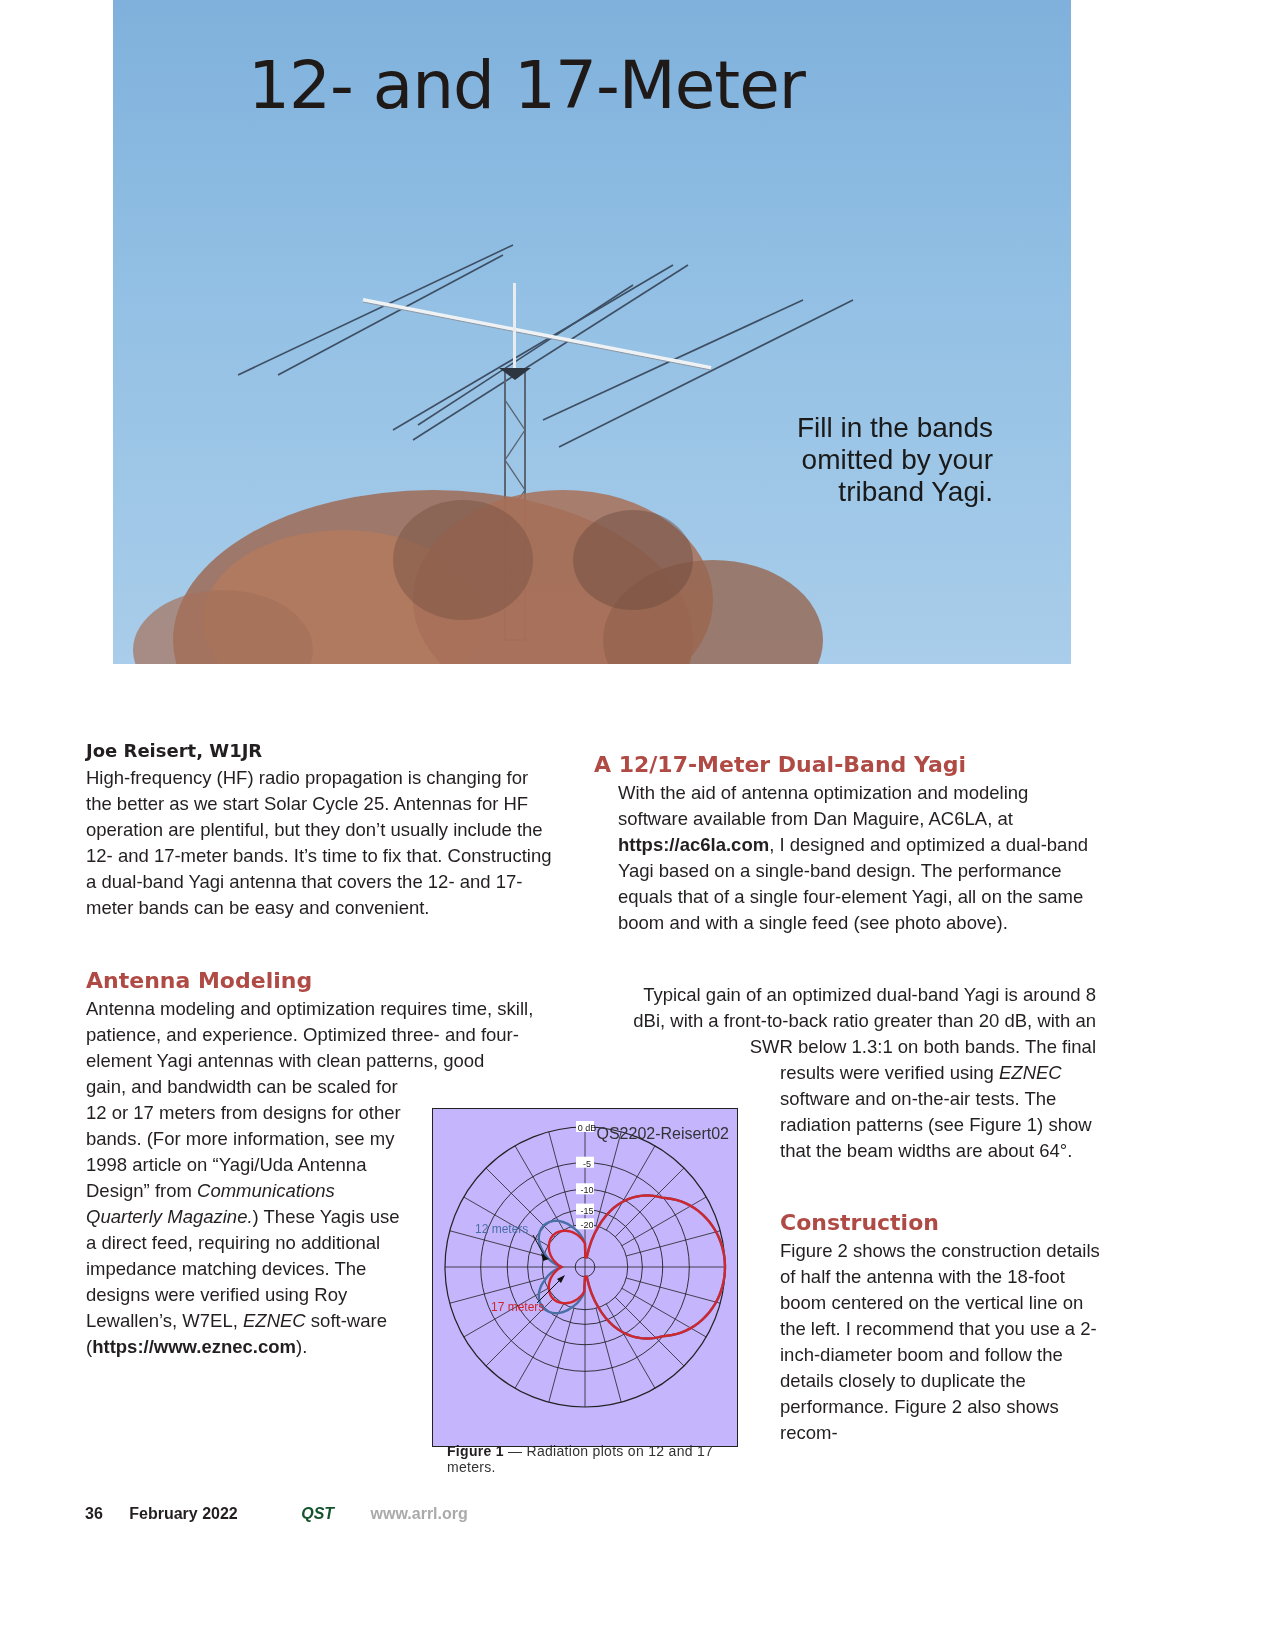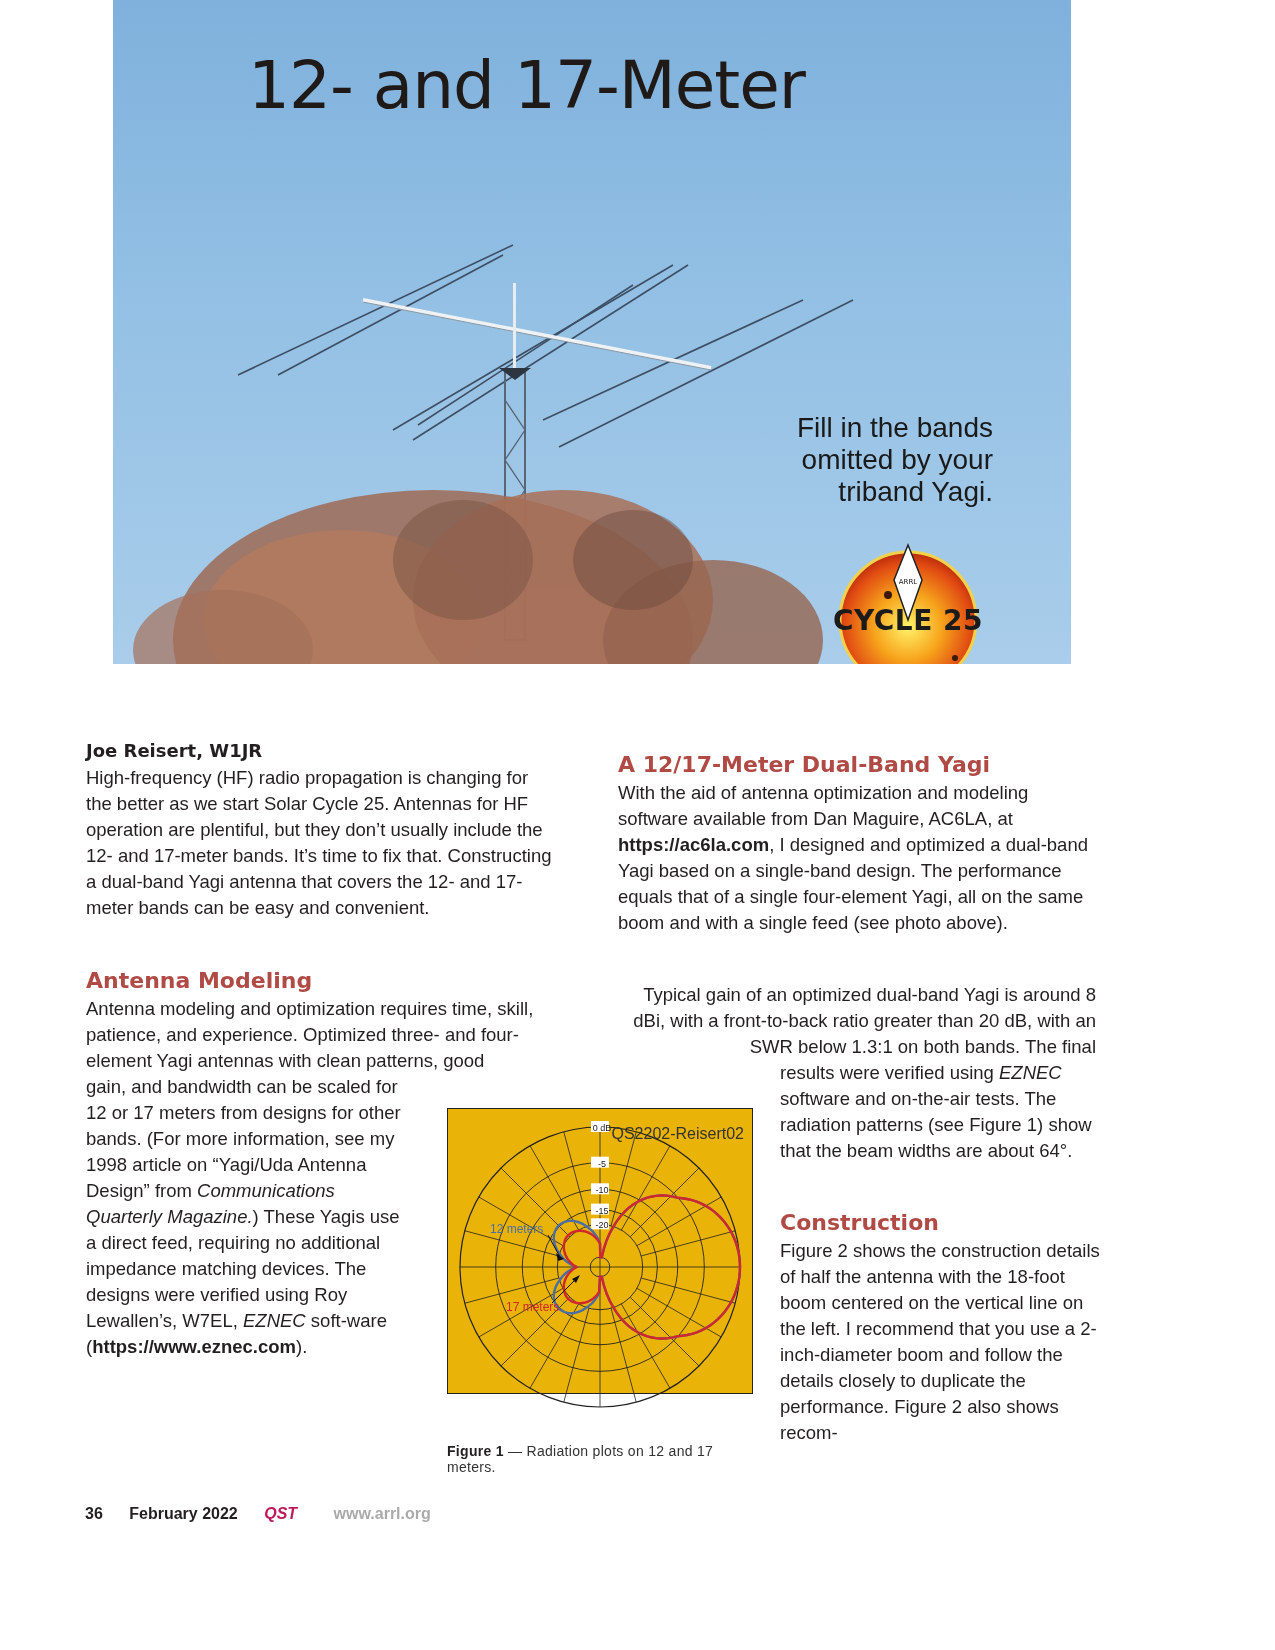--- a/index.html
+++ b/index.html
@@ -22,31 +22,31 @@
   .col { position:absolute; font-size:18.5px; line-height:26px; color:#231f20; }
   .col p { margin:0; }
   .byline { position:absolute; left:86px; top:740px; font-family:"DejaVu Sans", sans-serif;
             font-weight:bold; font-size:18px; color:#231f20; }
   .head { position:absolute; font-family:"DejaVu Sans", sans-serif; font-weight:bold;
           font-size:22px; color:#b04a44; }
   b.url { font-weight:bold; }
   i { font-style:italic; }
 
   
-  .figure-box { position:absolute; left:447px; top:1108px; width:306px; height:286px;
-                border:1.5px solid #222; box-sizing:border-box; background:#eab308; }
+  .figure-box { position:absolute; left:432px; top:1108px; width:306px; height:339px;
+                border:1.5px solid #222; box-sizing:border-box; background:#c4b5fd; }
   .figure-box svg { position:absolute; left:0; top:0; }
   .fig-id { position:absolute; right:8px; top:16px; font-size:16px; color:#333; }
   .fig-caption { position:absolute; left:447px; top:1443px; width:300px; font-size:14px; line-height:16px; color:#333; letter-spacing:0.3px; }
   .fig-caption .lbl { font-weight:bold; color:#231f20; }
 
   
   .footer { position:absolute; left:85px; top:1505px; font-weight:bold; font-size:16px; color:#231f20; }
   .footer span { margin-right:22px; }
-  .footer .qst { color:#be185d; font-style:italic; margin-right:12px; }
+  .footer .qst { color:#14532d; font-style:italic; margin-right:12px;margin-left:37px; }
   .footer .site { color:#aaa;margin-left:20px; }
 </style>
 </head>
 <body>
 
 <div class="hero">
   <svg class="scene" viewBox="0 0 958 664">
 
     <g stroke="#3e4e63" stroke-width="1.6" fill="none">
       <line x1="125" y1="375" x2="400" y2="245"></line>
@@ -80,56 +80,38 @@
   <div class="hero-title">
     <div>12- and 17-Meter</div>
   </div>
 
   <div class="hero-tagline">
     <div>Fill in the bands</div>
     <div>omitted by your</div>
     <div>triband Yagi.</div>
   </div>
 
-  <div class="badge">
-    <svg width="170" height="150" viewBox="0 0 170 150">
-      <defs>
-        <radialGradient id="sun" cx="50%" cy="55%" r="55%">
-          <stop offset="0%" stop-color="#fff36a"></stop>
-          <stop offset="45%" stop-color="#f7a41c"></stop>
-          <stop offset="85%" stop-color="#e04a12"></stop>
-          <stop offset="100%" stop-color="#b82a0c"></stop>
-        </radialGradient>
-      </defs>
-      <circle cx="85" cy="80" r="68" fill="url(#sun)" stroke="#f2d24a" stroke-width="3"></circle>
-      <circle cx="65" cy="55" r="4" fill="#3a1a0a"></circle>
-      <circle cx="132" cy="118" r="3" fill="#3a1a0a"></circle>
-      <polygon points="85,5 99,40 85,80 71,40" fill="#ffffff" stroke="#222" stroke-width="1.5"></polygon>
-      <text x="85" y="44" font-size="7" text-anchor="middle" fill="#222" font-family="DejaVu Sans, sans-serif">ARRL</text>
-    </svg>
-    <div class="badge-text">CYCLE 25</div>
-  </div>
 </div>
 
 <div class="byline">Joe Reisert, W1JR</div>
 
 <div class="col" style="left:86px; top:765px; width:470px;">
   <p>High-frequency (HF) radio propagation is changing for the better as we start Solar Cycle 25. Antennas for HF operation are plentiful, but they don’t usually include the 12- and 17-meter bands. It’s time to fix that. Constructing a dual-band Yagi antenna that covers the 12- and 17-meter bands can be easy and convenient.</p>
 </div>
 
 <div class="head" style="left:86px; top:968px;">Antenna Modeling</div>
 
 <div class="col" style="left:86px; top:996px; width:478px;">
   <p>Antenna modeling and optimization requires time, skill, patience, and experience. Optimized three- and four-element Yagi antennas with clean patterns, good</p>
 </div>
 <div class="col" style="left:86px; top:1074px; width:320px;">
   <p><span>gain, and bandwidth can be scaled for 12 or 17 meters from designs for other bands. (For more information, see my 1998 article on “Yagi/Uda Antenna Design” from </span><i>Communications Quarterly Magazine.</i><span>) These Yagis use a direct feed, requiring no additional impedance matching devices. The designs were verified using Roy Lewallen’s, W7EL, </span><i>EZNEC</i><span> soft-ware (</span><b class="url">https://www.eznec.com</b><span>).</span></p>
 </div>
 
-<div class="head" style="left:618px; top:752px;text-align:right;">A 12/17-Meter Dual-Band Yagi</div>
+<div class="head" style="left:594px; top:752px;text-align:right;">A 12/17-Meter Dual-Band Yagi</div>
 <div class="col" style="left:618px; top:780px; width:478px;">
   <p><span>With the aid of antenna optimization and modeling software available from Dan Maguire, AC6LA, at </span><b class="url">https://ac6la.com</b><span>, I designed and optimized a dual-band Yagi based on a single-band design. The performance equals that of a single four-element Yagi, all on the same boom and with a single feed (see photo above).</span></p>
 </div>
 <div class="col" style="left:618px; top:982px; width:478px;text-align:right;">
   <p>Typical gain of an optimized dual-band Yagi is around 8 dBi, with a front-to-back ratio greater than 20 dB, with an SWR below 1.3:1 on both bands. The final</p>
 </div>
 <div class="col" style="left:780px; top:1060px; width:320px;">
   <p><span>results were verified using </span><i>EZNEC</i><span> software and on-the-air tests. The radiation patterns (see Figure 1) show that the beam widths are about 64°.</span></p>
 </div>
 

